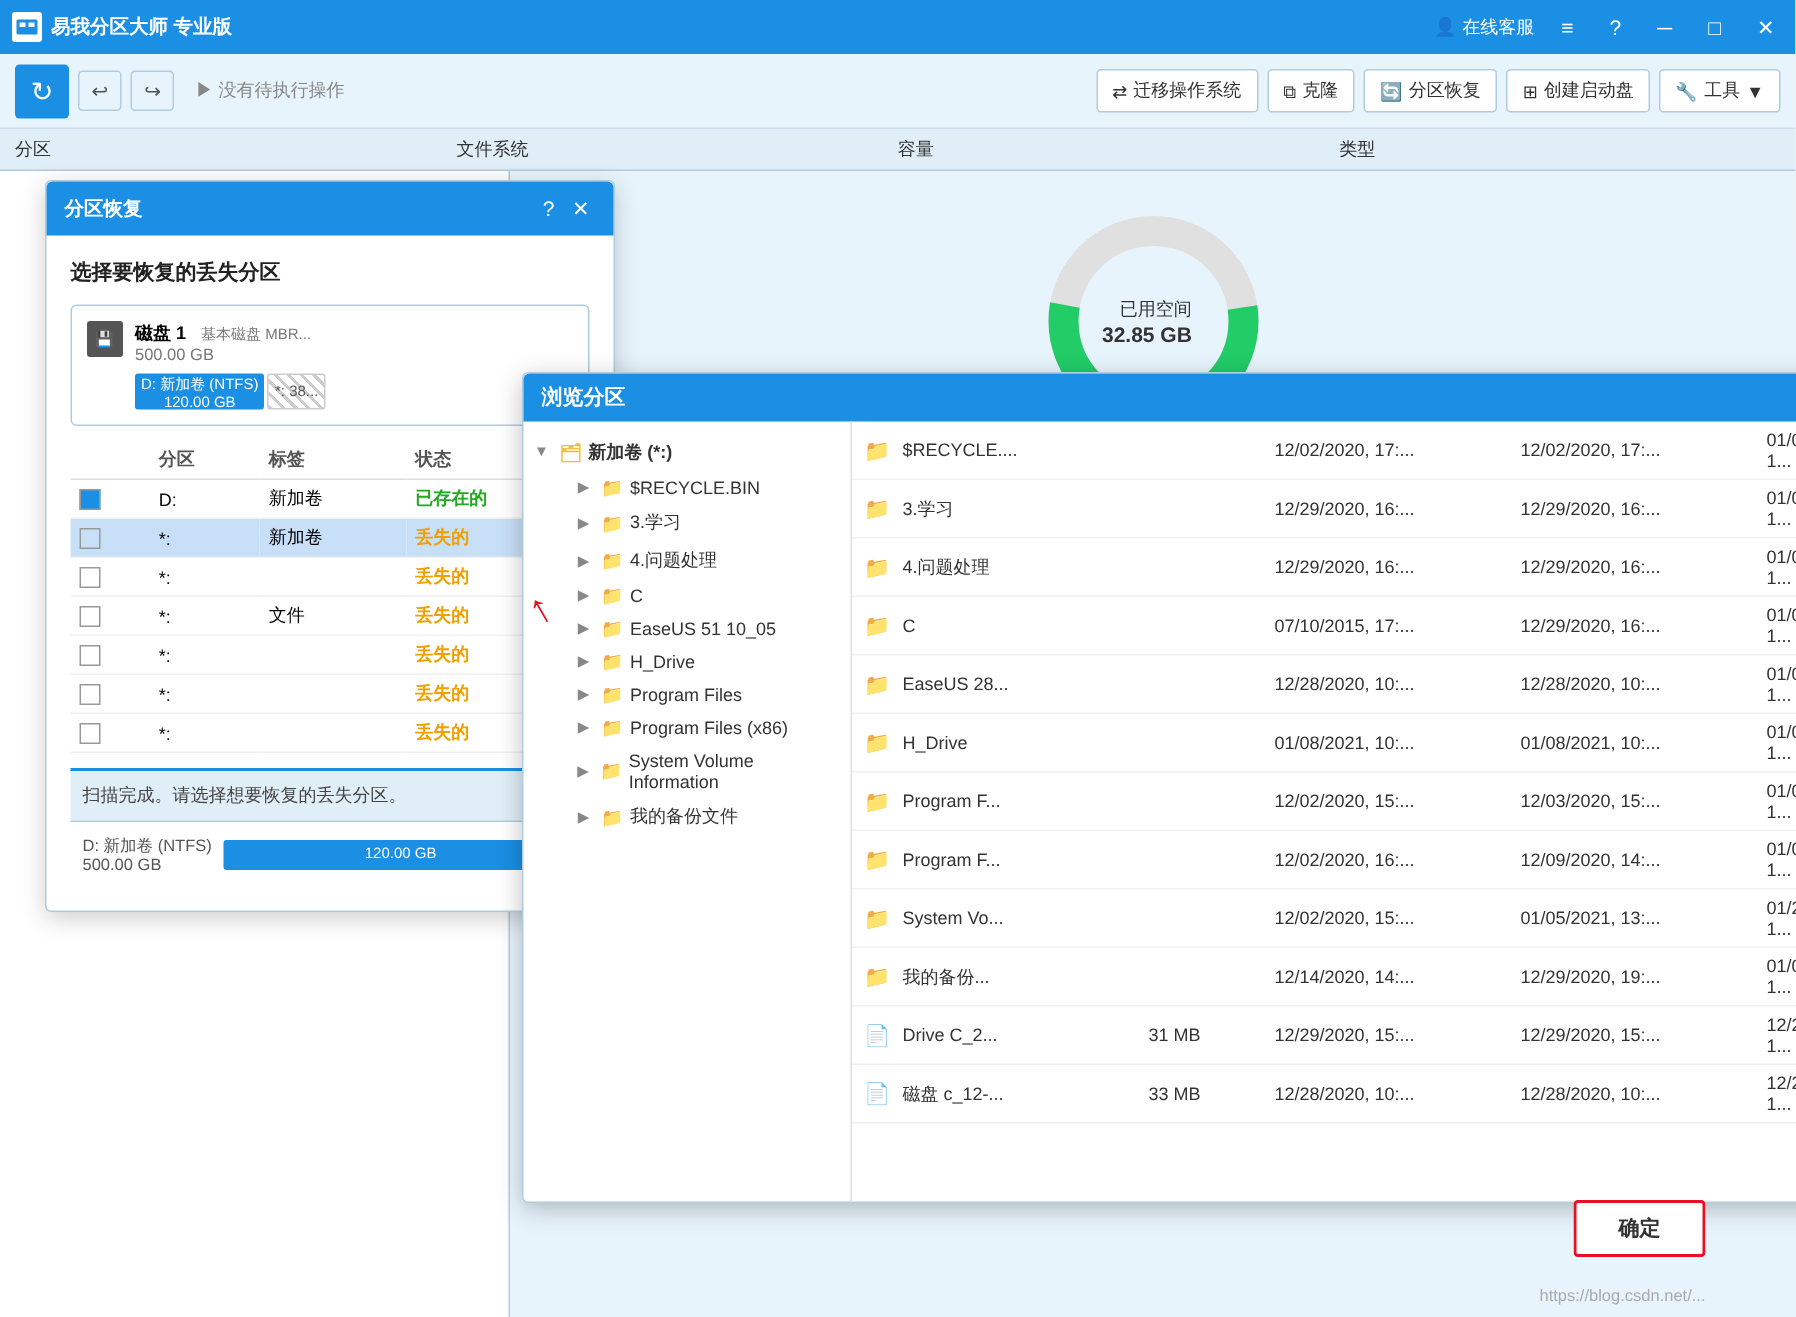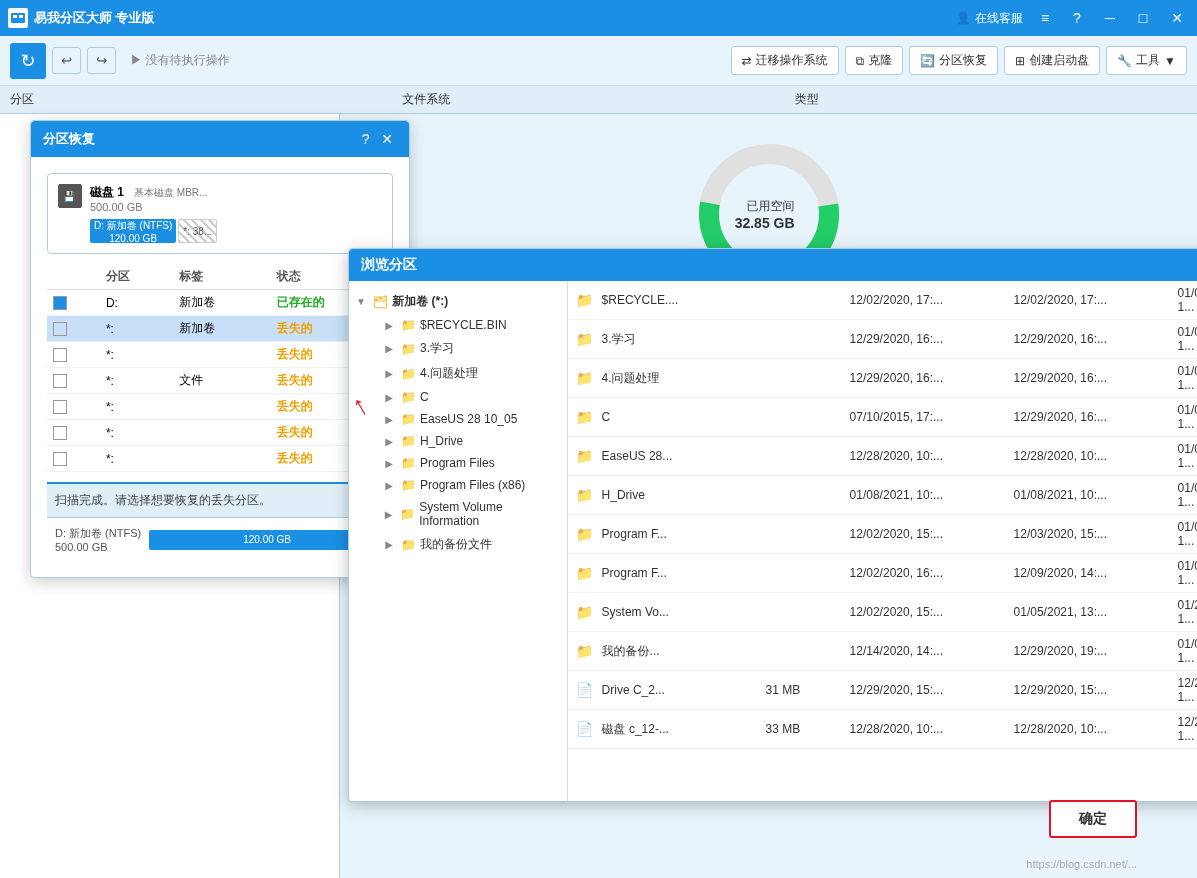--- a/index.html
+++ b/index.html
@@ -364,20 +364,21 @@
       <span>🔧</span>
       <span>工具</span>
       <span>▼</span>
     </button>
   </div>
 </div>
 
 <div class="col-headers">
   <div class="col-header">分区</div>
   <div class="col-header">文件系统</div>
+  <div class="col-header">容量</div>
   <div class="col-header">类型</div>
 </div>
 
 <div class="main-area">
 
   <div class="left-panel">
     
   </div>
 
   <div class="right-panel">
@@ -401,20 +402,21 @@
 
 <div class="dialog-recover">
   <div class="dialog-header">
     <span>分区恢复</span>
     <div>
       <button class="dialog-icon-btn">?</button>
       <button class="dialog-icon-btn">✕</button>
     </div>
   </div>
   <div class="dialog-body">
+    <div class="dialog-subtitle">选择要恢复的丢失分区</div>
 
     <div class="disk-card">
       <div class="disk-icon">💾</div>
       <div class="disk-label-area">
         <div class="disk-name">
           <span>磁盘 1</span>
           &nbsp;
           <span style="font-weight:normal; font-size:10px; color:#777;">基本磁盘 MBR...</span>
         </div>
         <div class="disk-sub">500.00 GB</div>
@@ -542,21 +544,21 @@
         <span>4.问题处理</span>
       </div>
       <div class="tree-item" style="padding-left:32px;">
         <span class="tree-expand">▶</span>
         <span class="tree-folder-icon">📁</span>
         <span>C</span>
       </div>
       <div class="tree-item" style="padding-left:32px;">
         <span class="tree-expand">▶</span>
         <span class="tree-folder-icon">📁</span>
-        <span>EaseUS 28 10_05</span>
+        <span>EaseUS 51 10_05</span>
       </div>
       <div class="tree-item" style="padding-left:32px;">
         <span class="tree-expand">▶</span>
         <span class="tree-folder-icon">📁</span>
         <span>H_Drive</span>
       </div>
       <div class="tree-item" style="padding-left:32px;">
         <span class="tree-expand">▶</span>
         <span class="tree-folder-icon">📁</span>
         <span>Program Files</span>

